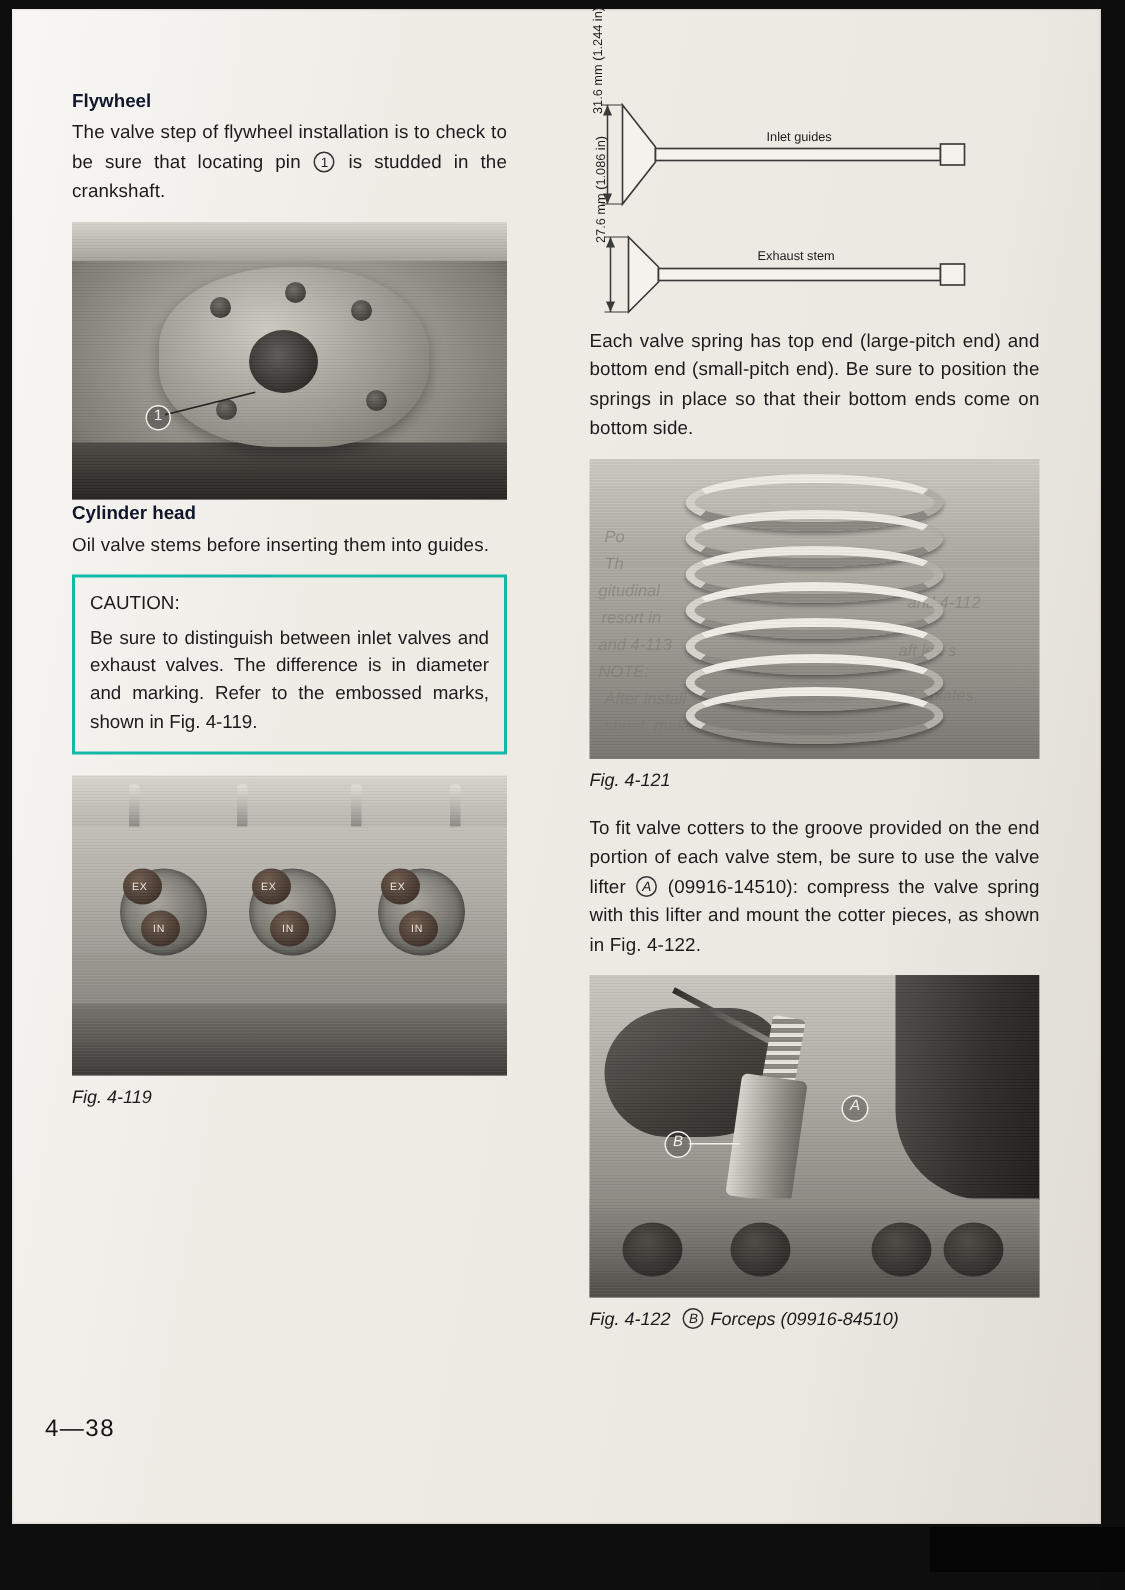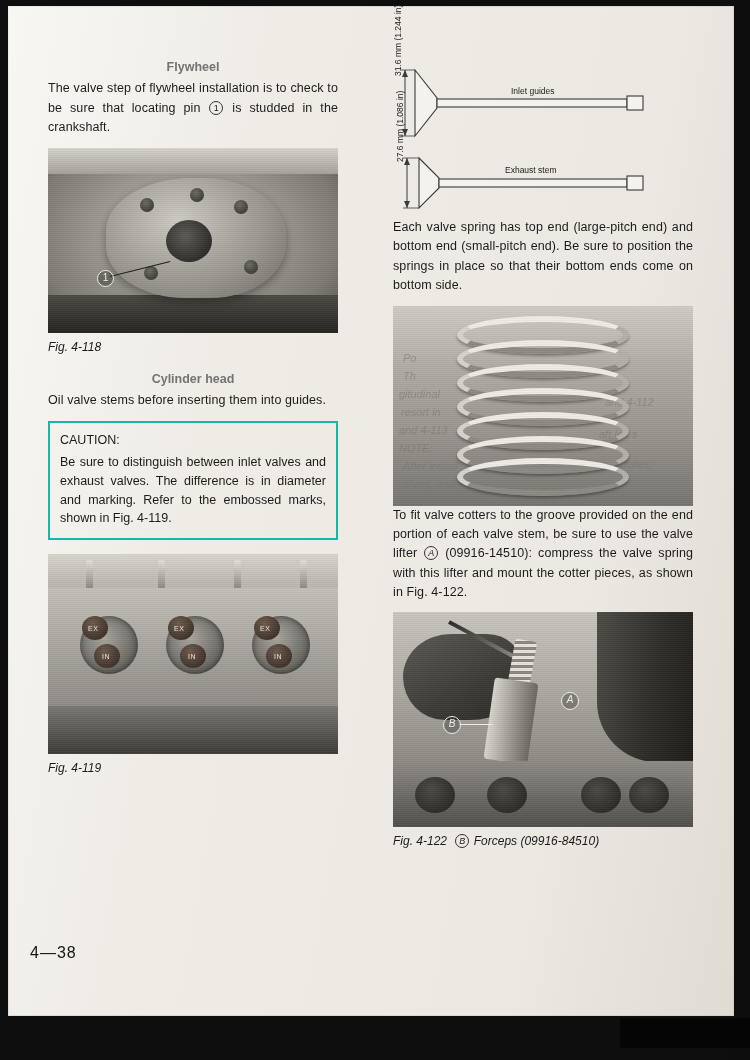--- a/index.html
+++ b/index.html
@@ -61,22 +61,21 @@
     color: #1b1b1b;
     line-height: 1.55;
   }
   .col-left  { left: 40px;  top: 52px; width: 290px; }
   .col-right { left: 385px; top: 52px; width: 300px; }
 
   h3.head {
     font-size: 12.5px;
     font-weight: bold;
     margin: 0 0 2px 0;
-    color: #737373;
-    text-align: center;
+    color: #0f172a;
   }
   p.body {
     margin: 0 0 10px 0;
     text-align: justify;
     letter-spacing: 0.1px;
   }
   .fig-cap {
     font-style: italic;
     font-size: 12px;
     margin: 5px 0 14px 0;
@@ -318,21 +317,20 @@
         <div class="hub"></div>
         <div class="bolt" style="left:92px; top:50px;"></div>
         <div class="bolt" style="left:186px; top:52px;"></div>
         <div class="bolt" style="left:196px; top:112px;"></div>
         <div class="bolt" style="left:96px; top:118px;"></div>
         <div class="bolt" style="left:142px; top:40px;"></div>
         <div class="pinline"></div>
         <div class="callout">1</div>
         <div class="grain"></div>
       </div>
-      <div class="fig-cap">Fig. 4-118</div>
 
       <h3 class="head">Cylinder head</h3>
       <p class="body">Oil valve stems before inserting them into guides.</p>
 
       <div class="caution-box">
         <div class="caution-title">CAUTION:</div>
         <div class="caution-text">Be sure to distinguish between inlet valves and exhaust valves. The difference is in diameter and marking. Refer to the embossed marks, shown in Fig. 4-119.</div>
       </div>
 
       <div class="photo ph119">
@@ -418,20 +416,21 @@
 
         <div class="coil" style="top:10px;"></div>
         <div class="coil" style="top:34px;"></div>
         <div class="coil" style="top:58px;"></div>
         <div class="coil" style="top:82px;"></div>
         <div class="coil" style="top:106px;"></div>
         <div class="coil" style="top:130px;"></div>
         <div class="coil" style="top:152px;"></div>
         <div class="grain"></div>
       </div>
+      <div class="fig-cap">Fig. 4-121</div>
 
       <p class="body"><span>To fit valve cotters to the groove provided on the end portion of each valve stem, be sure to use the valve lifter </span><span class="circled" style="font-style:italic;">A</span><span> (09916-14510): compress the valve spring with this lifter and mount the cotter pieces, as shown in Fig. 4-122.</span></p>
 
       <div class="photo ph122">
         <div class="duct"></div>
         <div class="hand"></div>
         <div class="tweezer"></div>
         <div class="springsm"></div>
         <div class="lifter"></div>
         <div class="headrow"></div>

